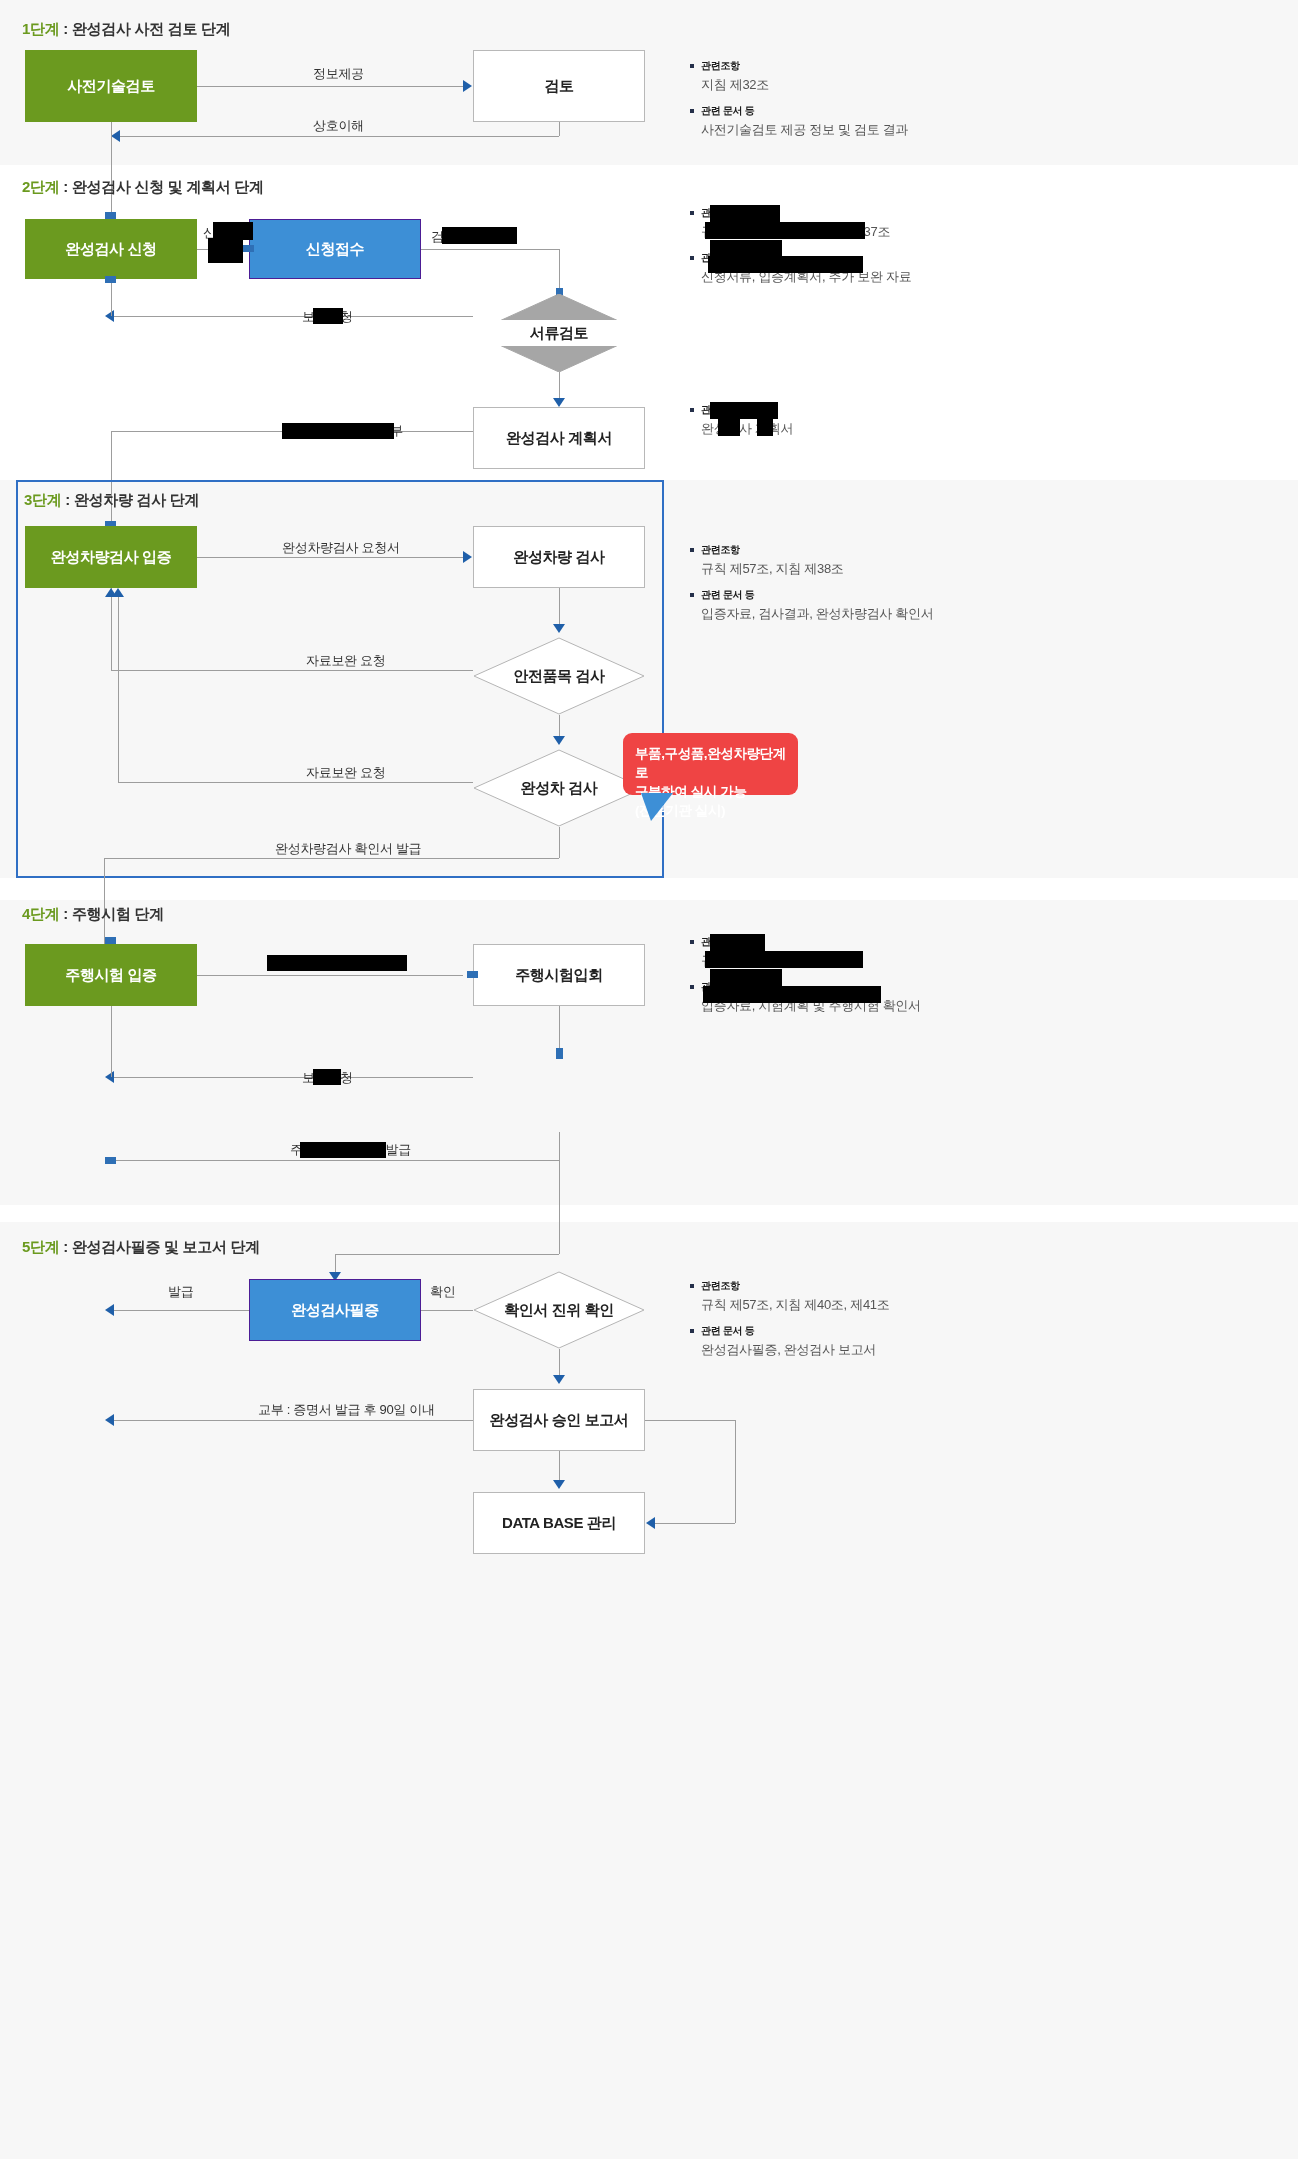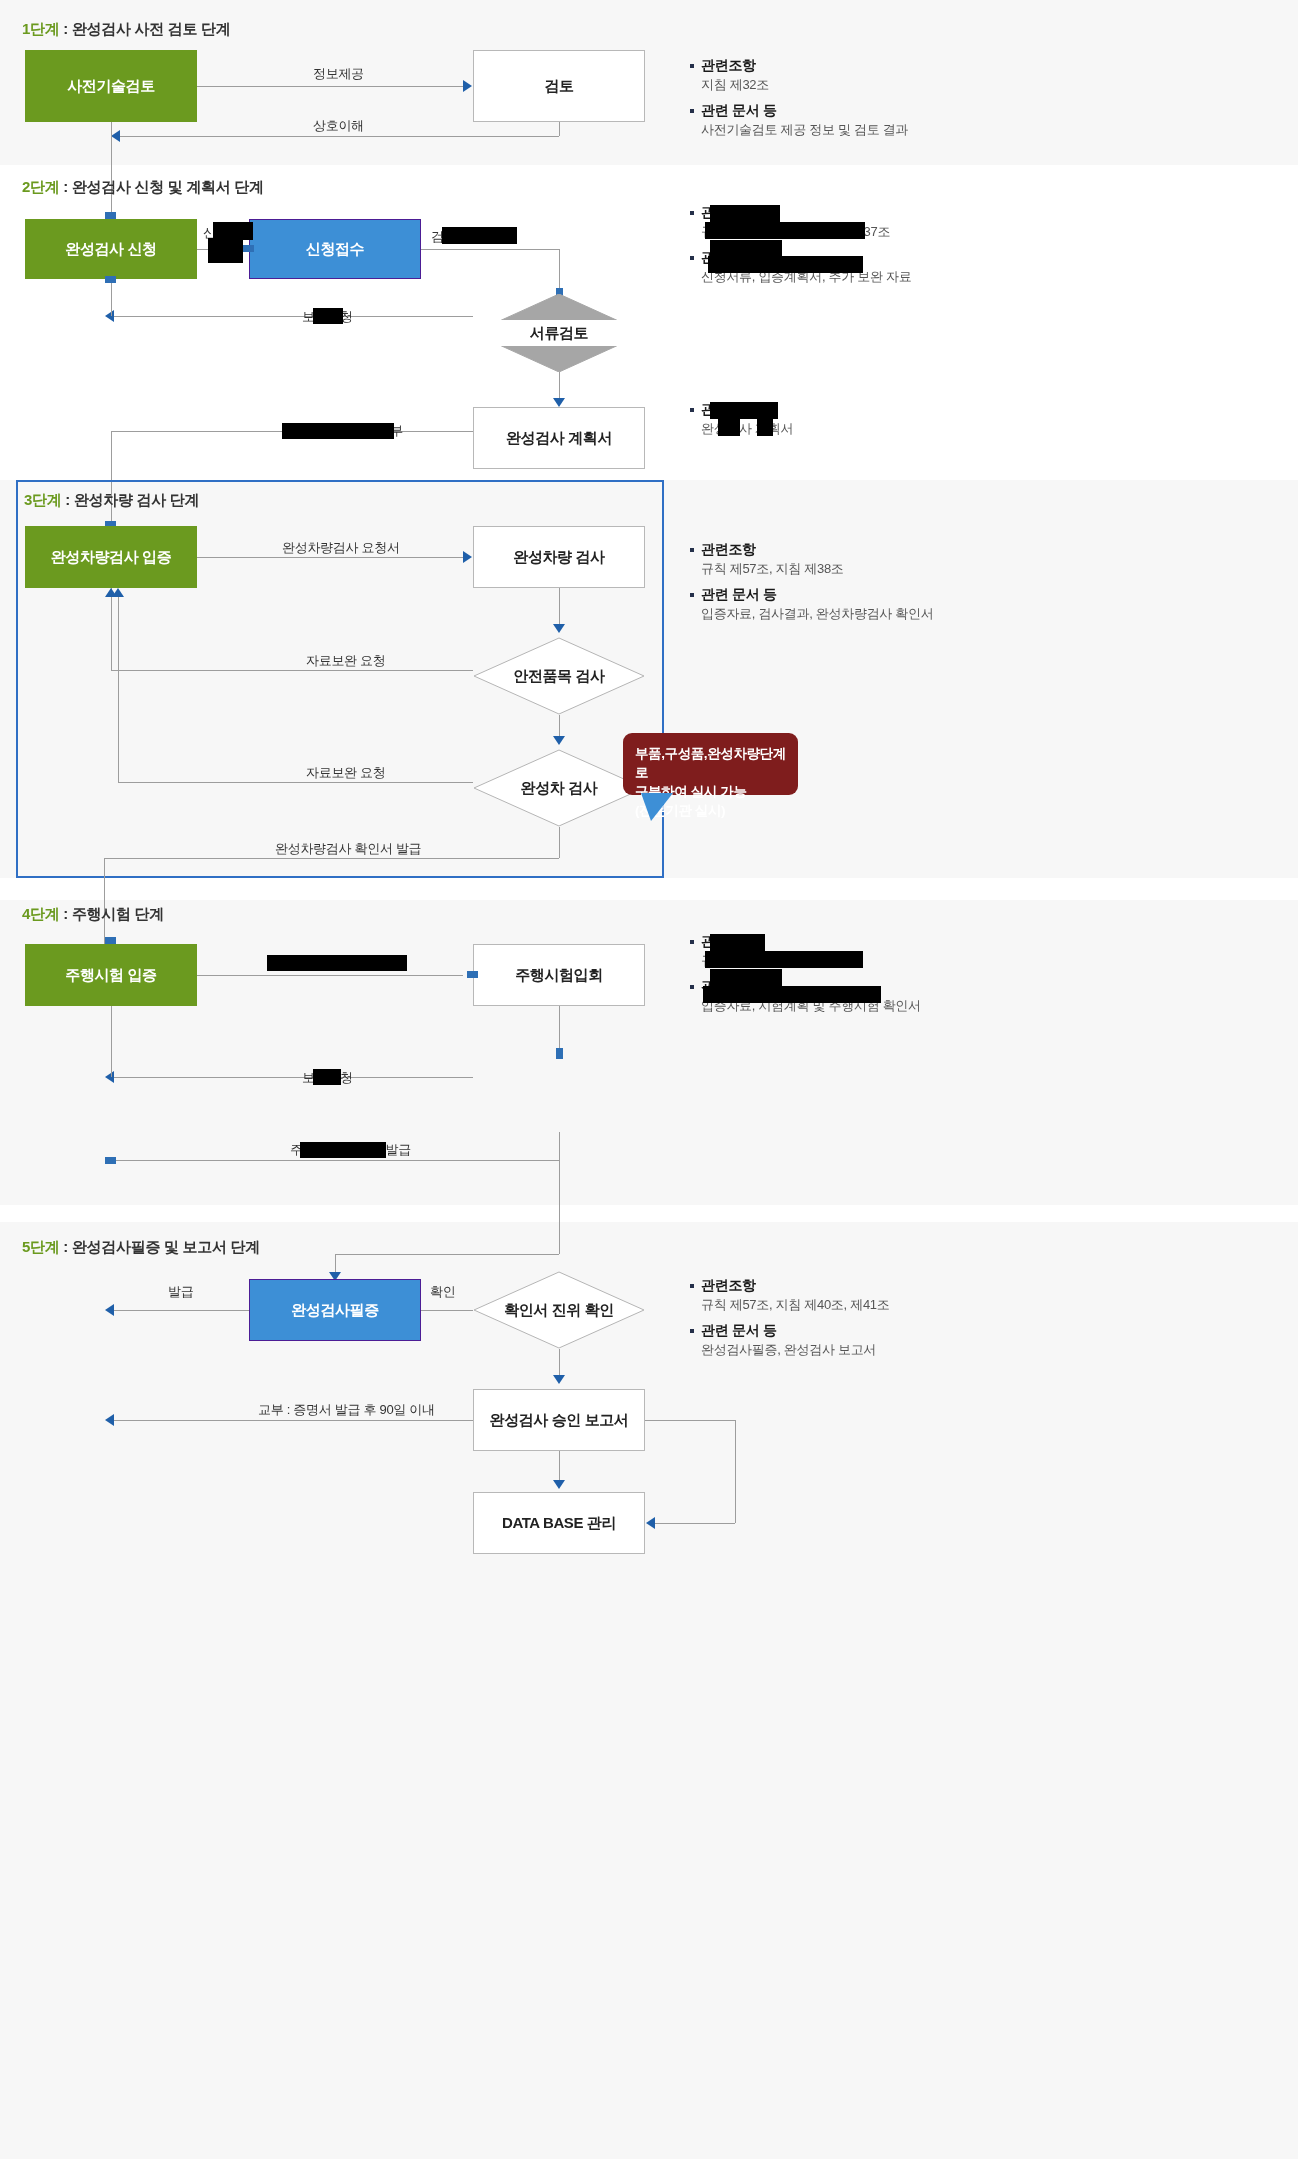--- a/index.html
+++ b/index.html
@@ -51,31 +51,31 @@
   .arr-u{border-left:6px solid transparent;border-right:6px solid transparent;border-bottom:9px solid #1f5fa9;}
 
   .nub{position:absolute;background:#2e6fb5;width:11px;height:7px;}
   .nub.v{width:7px;height:11px;}
 
   
   .elabel{position:absolute;font-size:13px;color:#333333;white-space:nowrap;letter-spacing:-0.3px;background:transparent;}
 
   
   .panel{position:absolute;font-size:13px;color:#333333;letter-spacing:-0.3px;}
-  .panel .bl{position:relative;padding-left:13px;font-weight:bold;color:#1a1a1a;font-size:14px;line-height:19px;}
+  .panel .bl{position:relative;padding-left:13px;font-weight:bold;color:#1a1a1a;font-size:10px;line-height:19px;}
   .panel .bl:before{content:"";position:absolute;left:2px;top:8px;width:4px;height:4px;background:#25304a;}
   .panel .sub{padding-left:13px;color:#555555;font-size:13px;line-height:19px;margin-bottom:7px;}
   .panel .sub:last-child{margin-bottom:0;}
 
   
   .outline3{position:absolute;border:2px solid #2f6fc4;box-sizing:border-box;background:transparent;}
 
   
   .callout{
-    position:absolute;background:#7f1d1d;color:#ffffff;border-radius:9px;
+    position:absolute;background:#ef4444;color:#ffffff;border-radius:9px;
     font-size:13.5px;font-weight:bold;line-height:19px;letter-spacing:-0.4px;
     padding:11px 12px;box-sizing:border-box;
   }
   .callout-tail{position:absolute;width:0;height:0;
     border-left:10px solid transparent;border-right:22px solid transparent;
     border-top:28px solid #3d8fd6;}
 
   
   .redact{position:absolute;background:#000000;}
 </style>

